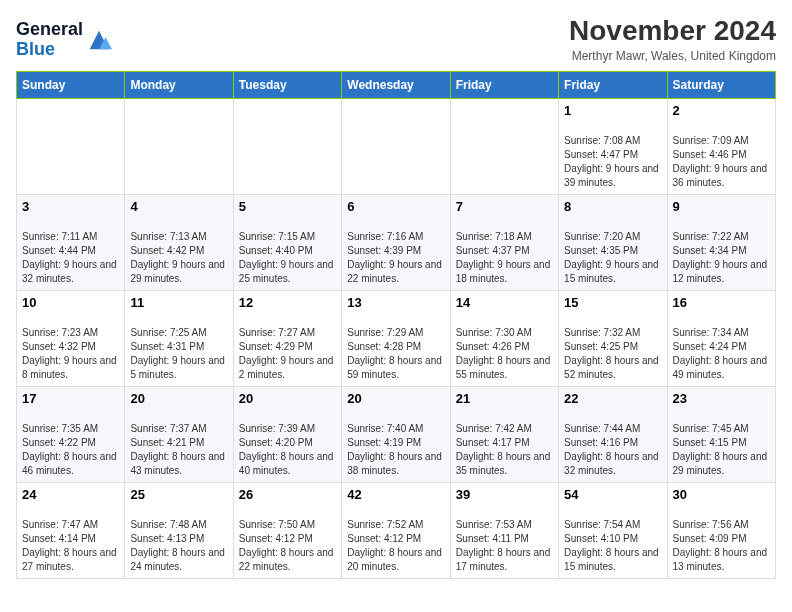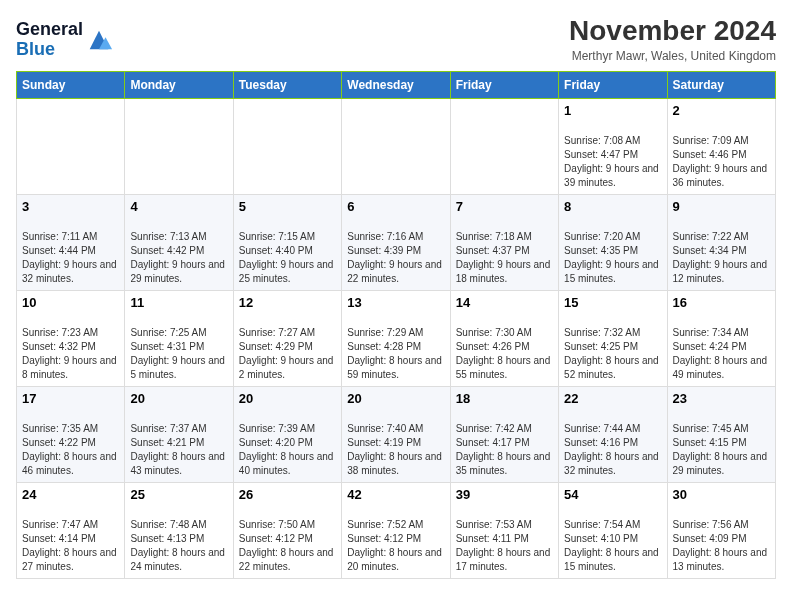--- a/index.html
+++ b/index.html
@@ -209,21 +209,21 @@
         </td>
         <td>
           <span class="day-number">20</span>
           <div class="day-info">Sunrise: 7:39 AM<br>Sunset: 4:20 PM<br>Daylight: 8 hours and 40 minutes.</div>
         </td>
         <td>
           <span class="day-number">20</span>
           <div class="day-info">Sunrise: 7:40 AM<br>Sunset: 4:19 PM<br>Daylight: 8 hours and 38 minutes.</div>
         </td>
         <td>
-          <span class="day-number">18</span>
+          <span class="day-number">21</span>
           <div class="day-info">Sunrise: 7:42 AM<br>Sunset: 4:17 PM<br>Daylight: 8 hours and 35 minutes.</div>
         </td>
         <td>
           <span class="day-number">22</span>
           <div class="day-info">Sunrise: 7:44 AM<br>Sunset: 4:16 PM<br>Daylight: 8 hours and 32 minutes.</div>
         </td>
         <td>
           <span class="day-number">23</span>
           <div class="day-info">Sunrise: 7:45 AM<br>Sunset: 4:15 PM<br>Daylight: 8 hours and 29 minutes.</div>
         </td>

